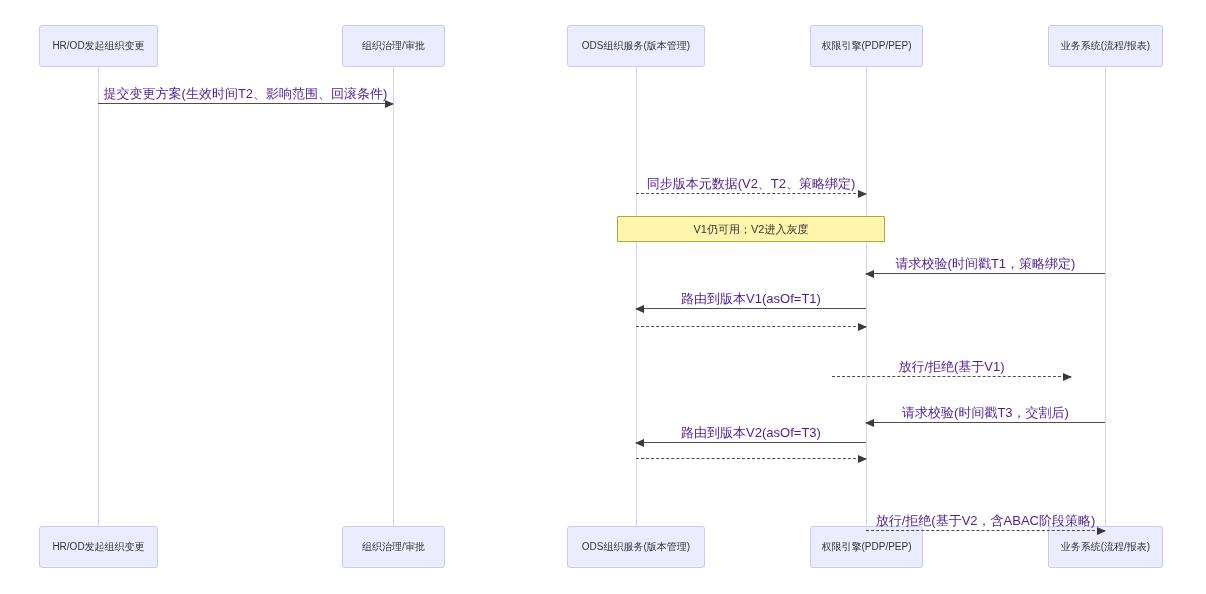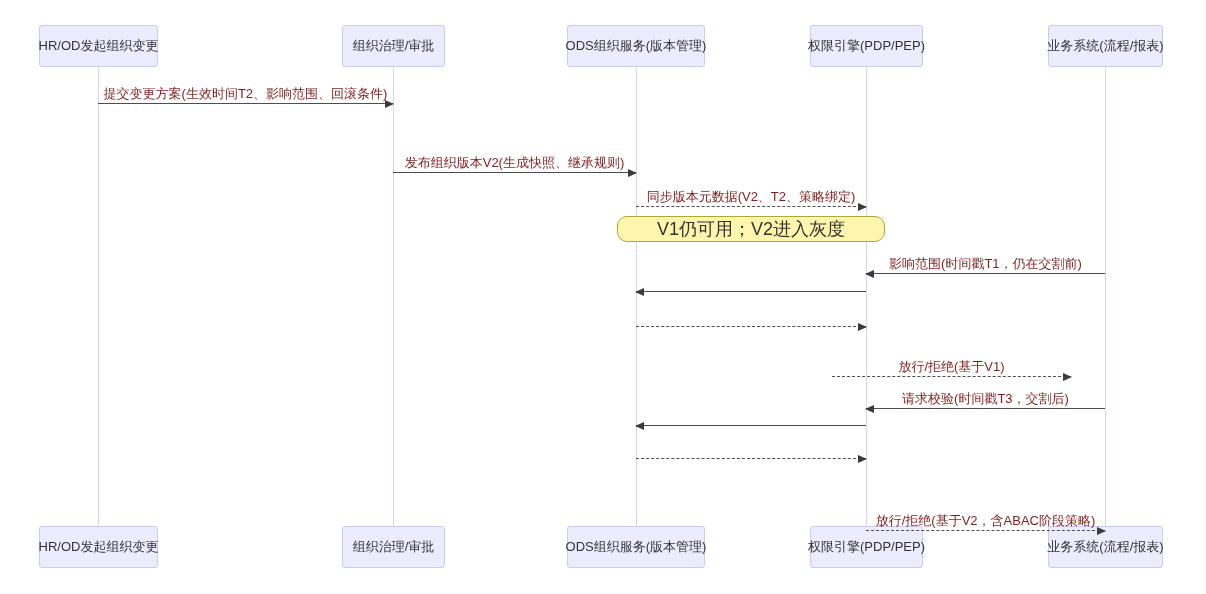--- a/index.html
+++ b/index.html
@@ -26,29 +26,29 @@
   
   .actor {
     position: absolute;
     height: 42px;
     background: #ECECFF;
     border: 1px solid #c9c9f2;
     border-radius: 3px;
     display: flex;
     align-items: center;
     justify-content: center;
-    font-size: 13px;
+    font-size: 10px;
     color: #333333;
     white-space: nowrap;
   }
   
   .msg {
     position: absolute;
     font-size: 13px;
-    color: #7f1d1d;
+    color: #4c1d95;
   }
   .msg-label {
     text-align: center;
     height: 15px;
     line-height: 15px;
     white-space: nowrap;
     margin-bottom: 2px;
   }
   .msg-line {
     position: relative;
@@ -63,25 +63,25 @@
     border-bottom: 4px solid transparent;
     top: -4.5px;
   }
   .arrowhead.right { right: -1px; border-left: 9px solid #3b3b3b; }
   .arrowhead.left  { left: -1px;  border-right: 9px solid #3b3b3b; }
   
   .note {
     position: absolute;
     background: #FFF5AD;
     border: 1px solid #AAAA33;
-    border-radius: 10px;
+    border-radius: 1px;
     display: flex;
     align-items: center;
     justify-content: center;
-    font-size: 18px;
+    font-size: 11px;
     color: #333333;
     white-space: nowrap;
   }
 </style>
 </head>
 <body>
 
 <div class="canvas">
 
   <div class="lifeline" style="left:98px"></div>
@@ -123,72 +123,68 @@
     </div>
 
   <div class="msg" style="left:98px; top:86px; width:295px">
     <div class="msg-label">提交变更方案(生效时间T2、影响范围、回滚条件)</div>
     <div class="msg-line solid">
         <span class="arrowhead right"></span>
       </div>
   </div>
 
 
-  <div class="msg" style="left:393px; top:155px; width:243px">
-    <div class="msg-label">发布组织版本V2(生成快照、继承规则)</div>
-    <div class="msg-line solid">
-        <span class="arrowhead right"></span>
-      </div>
-  </div>
-
-  <div class="msg" style="left:636px; top:189px; width:230px">
+
+  <div class="msg" style="left:636px; top:176px; width:230px">
     <div class="msg-label">同步版本元数据(V2、T2、策略绑定)</div>
     <div class="msg-line dashed">
         <span class="arrowhead right"></span>
       </div>
   </div>
 
   <div class="note" style="left:617px; top:216px; width:268px; height:26px">
     <span>V1仍可用；V2进入灰度</span>
   </div>
 
   <div class="msg" style="left:866px; top:256px; width:239px">
-    <div class="msg-label">影响范围(时间戳T1，仍在交割前)</div>
+    <div class="msg-label">请求校验(时间戳T1，策略绑定)</div>
     <div class="msg-line solid">
         <span class="arrowhead left"></span>
       </div>
   </div>
 
   <div class="msg" style="left:636px; top:291px; width:230px">
+    <div class="msg-label">路由到版本V1(asOf=T1)</div>
     <div class="msg-line solid">
         <span class="arrowhead left"></span>
       </div>
   </div>
 
   <div class="msg" style="left:636px; top:326px; width:230px">
     <div class="msg-line dashed">
         <span class="arrowhead right"></span>
       </div>
   </div>
 
   <div class="msg" style="left:832px; top:359px; width:239px">
     <div class="msg-label">放行/拒绝(基于V1)</div>
     <div class="msg-line dashed">
         <span class="arrowhead right"></span>
       </div>
   </div>
 
-  <div class="msg" style="left:866px; top:391px; width:239px">
+  <div class="msg" style="left:866px; top:405px; width:239px">
     <div class="msg-label">请求校验(时间戳T3，交割后)</div>
     <div class="msg-line solid">
         <span class="arrowhead left"></span>
       </div>
   </div>
 
   <div class="msg" style="left:636px; top:425px; width:230px">
+    <div class="msg-label">路由到版本V2(asOf=T3)</div>
     <div class="msg-line solid">
         <span class="arrowhead left"></span>
       </div>
   </div>
 
   <div class="msg" style="left:636px; top:458px; width:230px">
     <div class="msg-line dashed">
         <span class="arrowhead right"></span>
       </div>
   </div>

